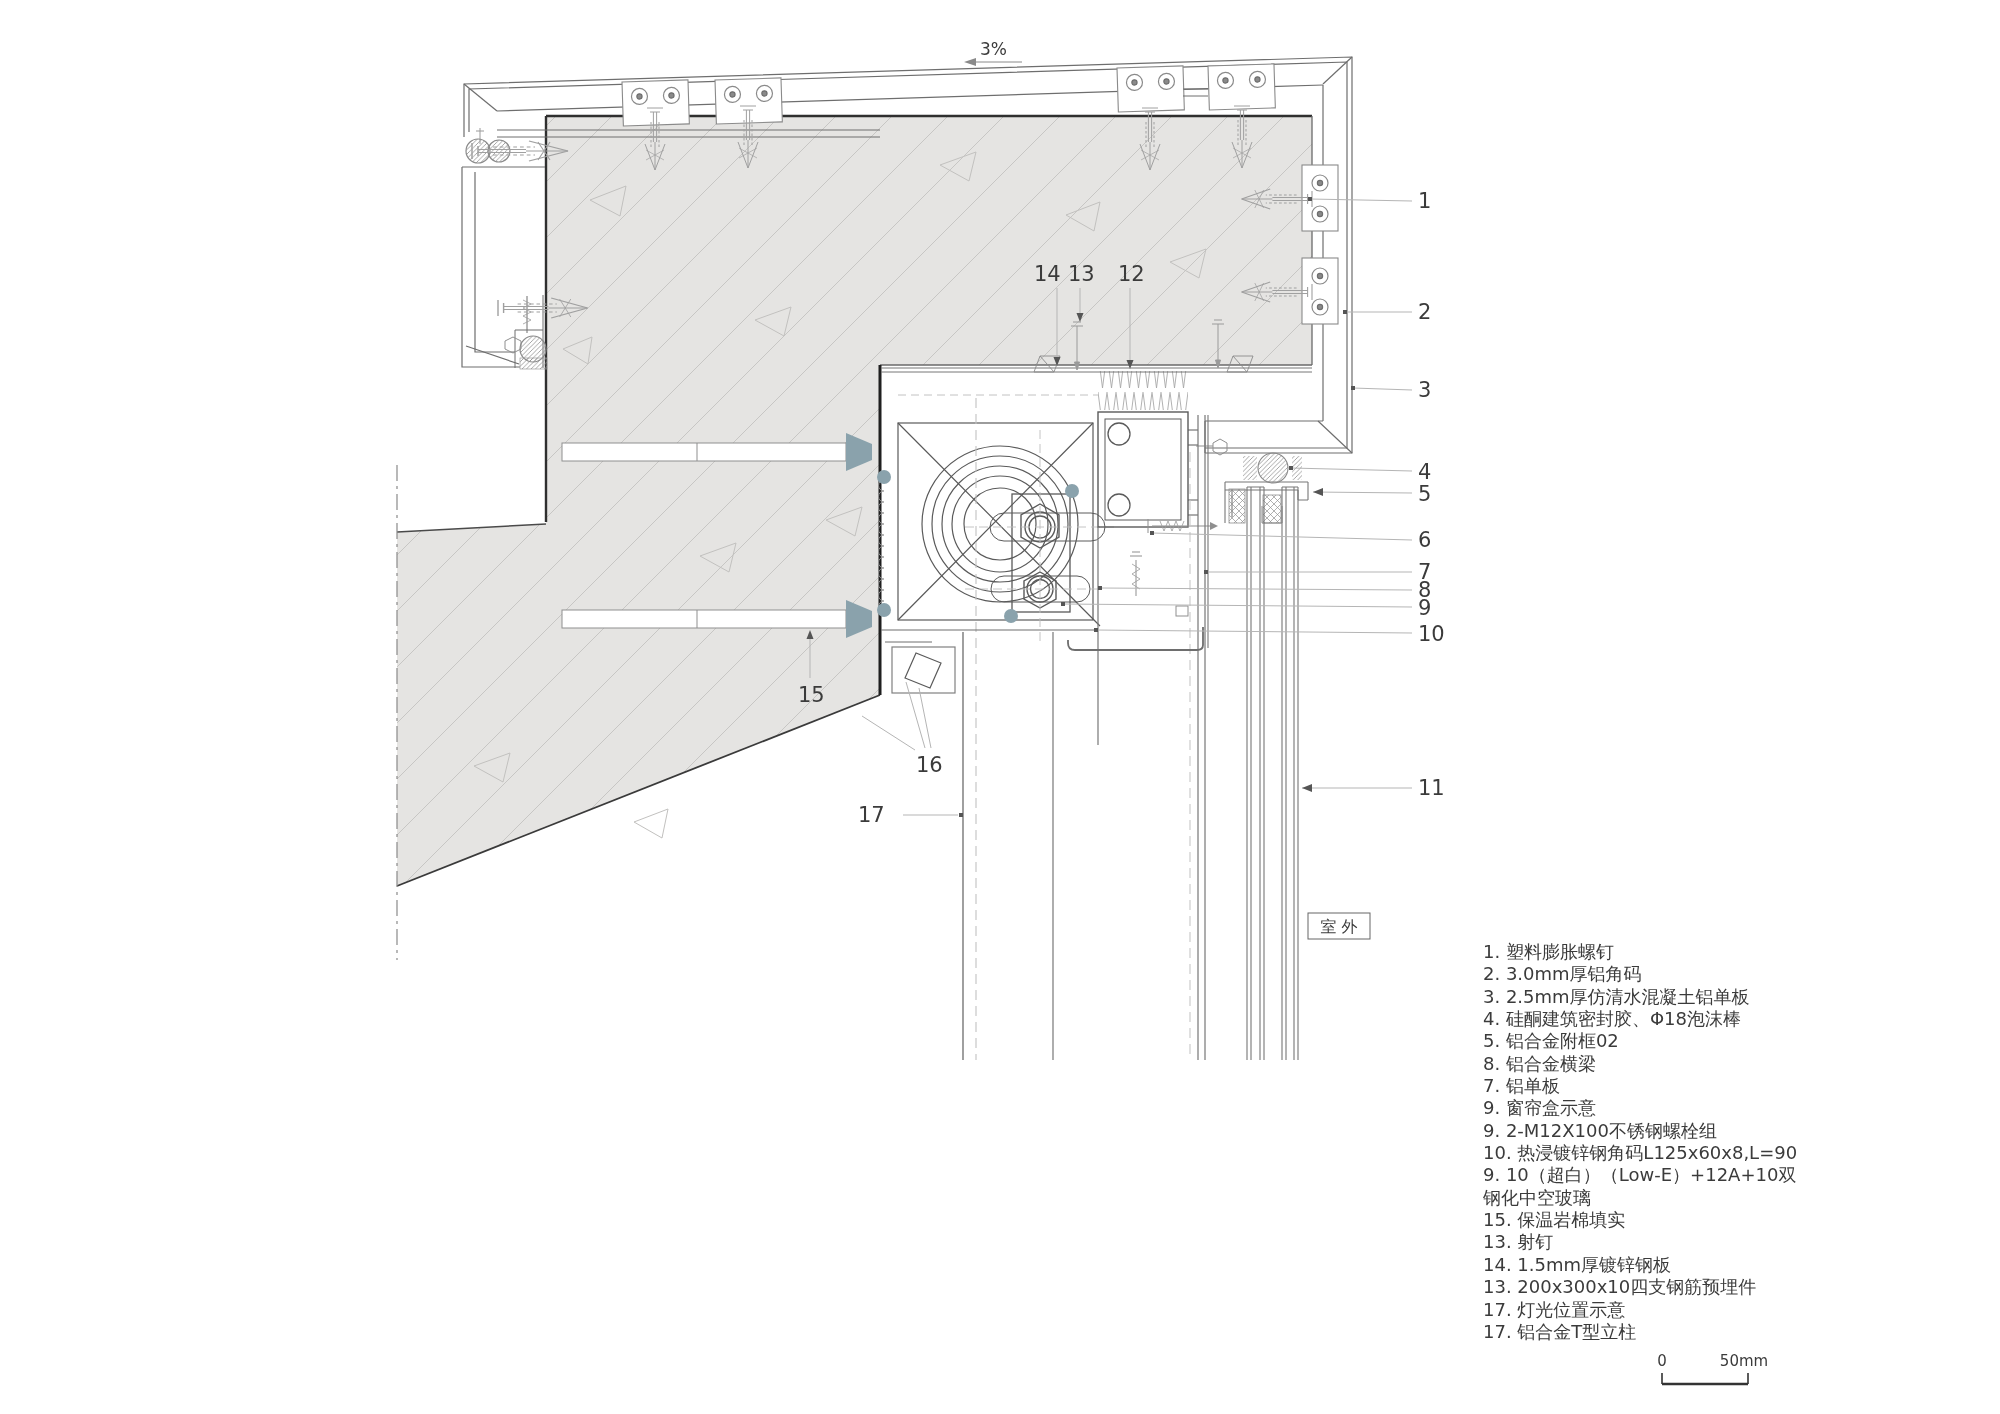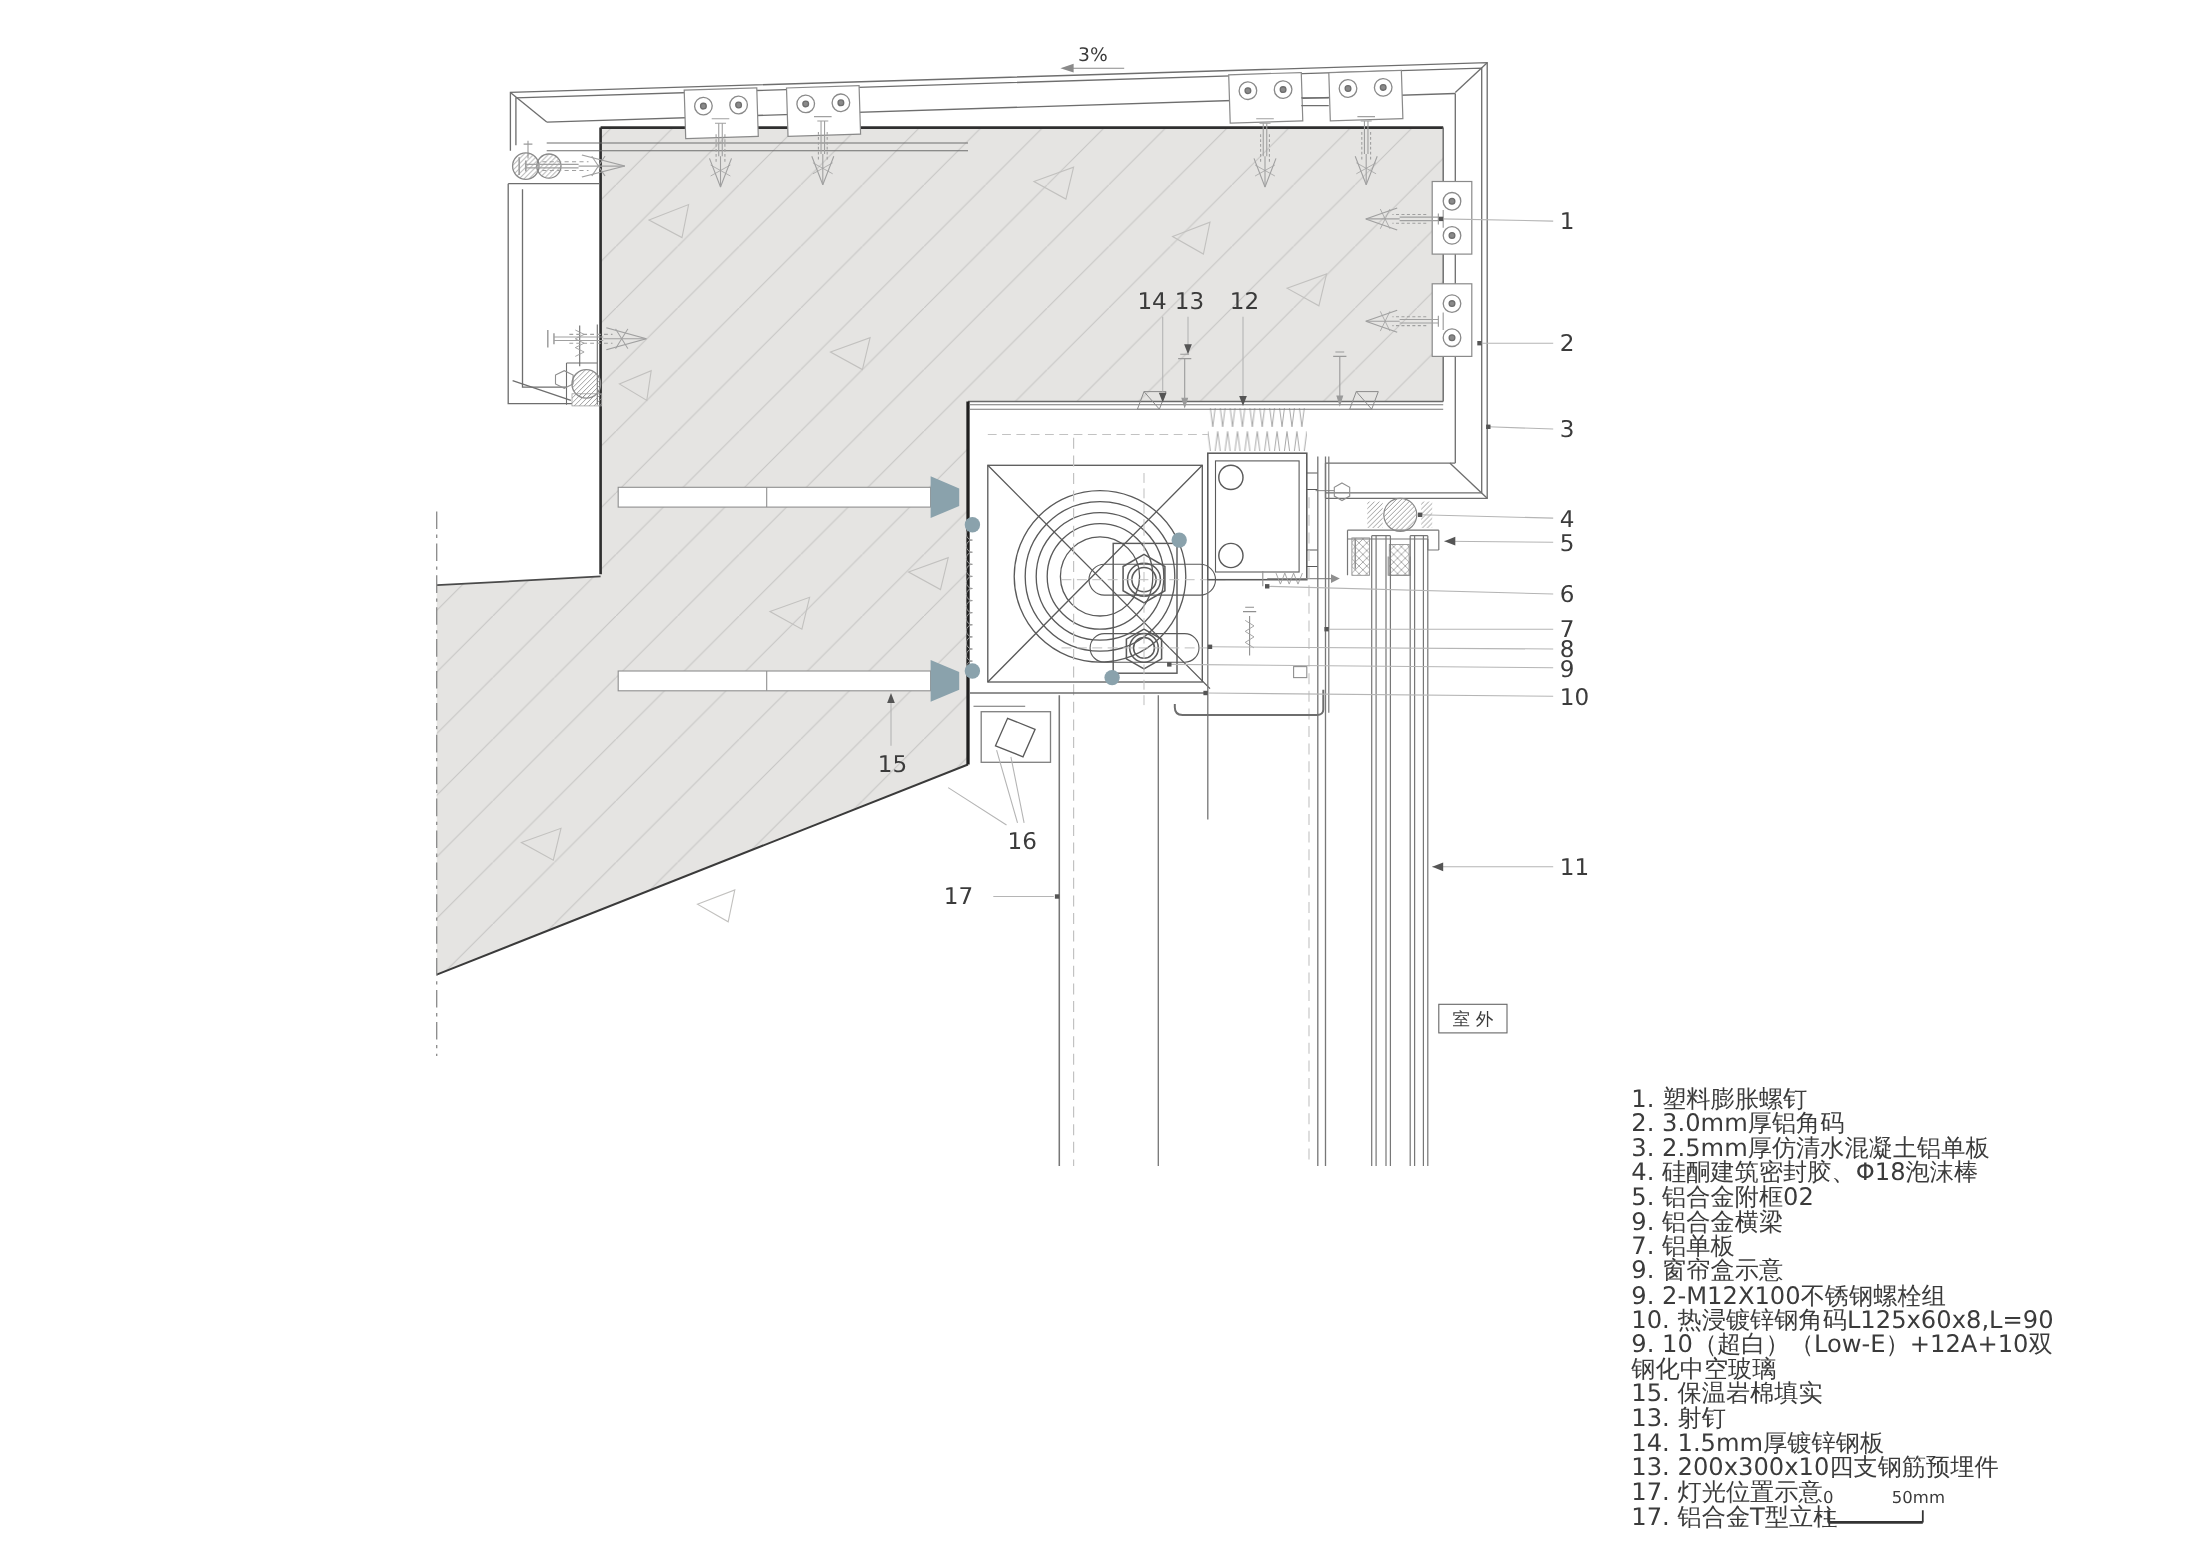--- a/index.html
+++ b/index.html
@@ -1,20 +1,20 @@
 <!DOCTYPE html>
 <html><head>
 <meta charset="utf-8">
 <style>
   html,body{margin:0;padding:0;background:#ffffff;}
   #page{position:relative;width:2000px;height:1414px;background:#fff;overflow:hidden;
         font-family:"DejaVu Sans","Liberation Sans",sans-serif;}
   #drawing-svg{position:absolute;left:0;top:0;}
   #legend{position:absolute;left:1483px;top:941px;width:420px;
-          font-size:22px;line-height:22.35px;color:#3b3b3b;white-space:nowrap;margin-top:48px;}
+          font-size:18px;line-height:22.35px;color:#3b3b3b;white-space:nowrap;}
   .svgtxt{fill:#3b3b3b;font-family:"DejaVu Sans","Liberation Sans",sans-serif;}
 </style>
 </head>
 <body>
 <div id="page">
 
 <svg id="drawing-svg" width="2000" height="1414" viewBox="0 0 2000 1414">
   <defs>
     <pattern id="hatch45" width="56" height="56" patternUnits="userSpaceOnUse">
       <path d="M-8,64 L64,-8" stroke="#c7c6c4" stroke-width="1" fill="none"></path>
@@ -331,21 +331,21 @@
     <text x="1744" y="1366" text-anchor="middle" font-size="15" class="svgtxt">50mm</text>
   </g>
 </svg>
 
 <div id="legend">
       <div>1. 塑料膨胀螺钉</div>
       <div>2. 3.0mm厚铝角码</div>
       <div>3. 2.5mm厚仿清水混凝土铝单板</div>
       <div>4. 硅酮建筑密封胶、Φ18泡沫棒</div>
       <div>5. 铝合金附框02</div>
-      <div>9. 铝合金横梁</div>
+      <div>8. 铝合金横梁</div>
       <div>7. 铝单板</div>
       <div>9. 窗帘盒示意</div>
       <div>9. 2-M12X100不锈钢螺栓组</div>
       <div>10. 热浸镀锌钢角码L125x60x8,L=90</div>
       <div>9. 10（超白）（Low-E）+12A+10双</div>
       <div>钢化中空玻璃</div>
       <div>15. 保温岩棉填实</div>
       <div>13. 射钉</div>
       <div>14. 1.5mm厚镀锌钢板</div>
       <div>13. 200x300x10四支钢筋预埋件</div>

